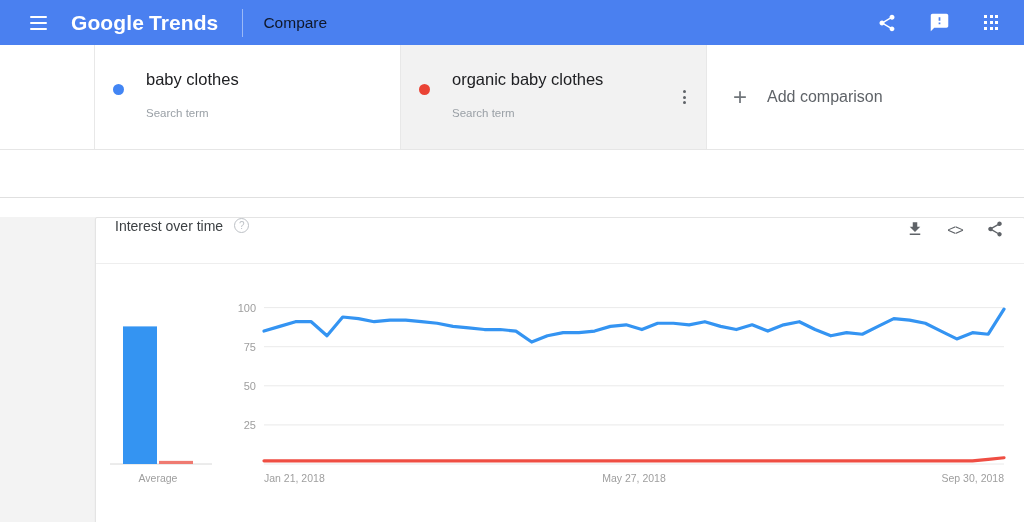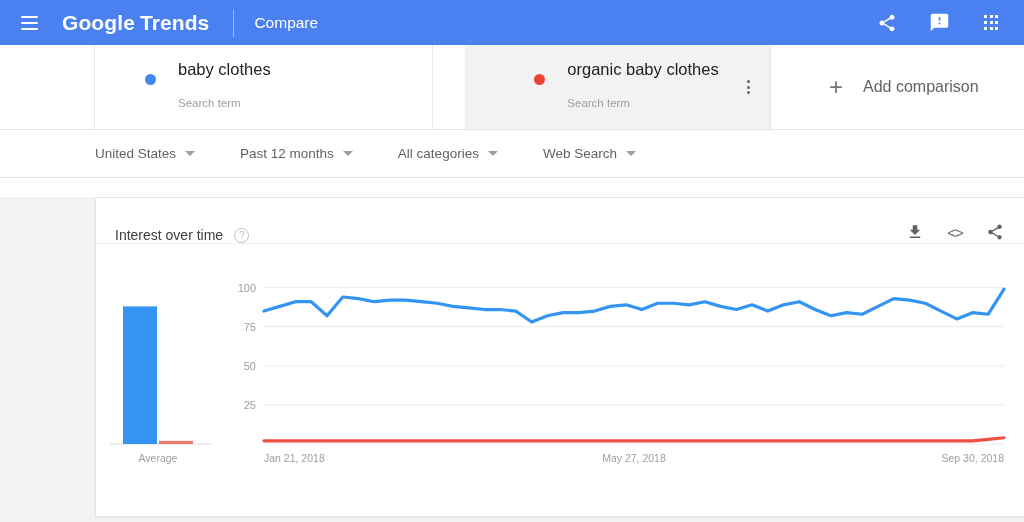--- a/index.html
+++ b/index.html
@@ -12,21 +12,21 @@
     -webkit-font-smoothing: antialiased;
   }
 
   
   .appbar {
     position: relative;
     height: 45px;
     background: #4a80f0;
     display: flex;
     align-items: center;
-    padding: 0 14px 0 12px;
+    padding: 0 14px 0 21px;
     color: #ffffff;
   }
   .menu-btn {
     width: 34px; height: 34px;
     display: flex; flex-direction: column;
     align-items: center; justify-content: center;
     gap: 4px;
     cursor: pointer;
   }
   .menu-btn span {
@@ -43,21 +43,21 @@
   .brand .g1 { font-weight: 700; }
   .brand .g2 { font-weight: 700; margin-left: 5px; }
   .appbar-divider {
     width: 1px; height: 28px;
     background: rgba(255,255,255,0.45);
     margin: 0 20px 0 24px;
   }
   .compare-label {
     font-size: 15.5px;
     font-weight: 400;
-    color: #ffffff;
+    color: #0f172a;
     white-space: nowrap;
   }
   .appbar-right {
     margin-left: auto;
     display: flex; align-items: center;
     gap: 26px;
     padding-right: 6px;
   }
   .appbar-right .iconbtn {
     width: 26px; height: 26px;
@@ -68,40 +68,39 @@
     display: grid;
     grid-template-columns: repeat(3, 3px);
     grid-template-rows: repeat(3, 3px);
     gap: 2.6px;
   }
   .grid-icon i { display: block; width: 3px; height: 3px; background: #fff; }
 
   
   .terms-row {
     display: flex;
-    height: 85px;
+    height: 105px;
     background: #ffffff;
     border-bottom: 1px solid #e6e6e6;
-    gap: 32px;
   }
   .terms-gutter {
     width: 95px; flex: 0 0 95px;
     border-right: 1px solid #e8e8e8;
   }
   .term-card {
     position: relative;
     flex: 0 0 306px;
     display: flex;
     align-items: center;
     padding-left: 18px;
     border-right: 1px solid #e8e8e8;
     background: #ffffff;
     cursor: pointer;
   }
-  .term-card.selected { background: #f2f2f2; justify-content: center; }
+  .term-card.selected { background: #f2f2f2; }
   .term-dot {
     width: 11px; height: 11px;
     border-radius: 50%;
     flex: 0 0 11px;
     margin-top: -16px;
   }
   .term-text { margin-left: 22px; margin-top: -4px; }
   .term-name {
     font-size: 16.5px;
     color: #202124;
@@ -192,21 +191,21 @@
     width: 930px;
     min-height: 320px;
     background: #ffffff;
     border: 1px solid #e4e4e4;
     border-radius: 2px;
     box-shadow: 0 1px 2px rgba(0,0,0,0.06);
   }
   .card-head {
     height: 46px;
     display: flex;
-    align-items: flex-end;
+    align-items: flex-start;
     padding: 0 18px 0 19px;
     border-bottom: 1px solid #eeeeee;
   }
   .card-title {
     font-size: 14px;
     color: #3c4043;
   }
   .help-icon {
     margin-left: 11px;
     width: 15px; height: 15px;
@@ -327,38 +326,20 @@
   </div>
 
   <div class="add-comparison">
     <span class="add-plus">+</span>
     <span class="add-text">Add comparison</span>
   </div>
 </div>
 
 <div class="filters-row">
   <div class="filters-gutter"></div>
-  <div class="filters">
-    <div class="filter">
-      <span class="filter-label">United States</span>
-      <span class="caret"></span>
-    </div>
-    <div class="filter">
-      <span class="filter-label">Past 12 months</span>
-      <span class="caret"></span>
-    </div>
-    <div class="filter">
-      <span class="filter-label">All categories</span>
-      <span class="caret"></span>
-    </div>
-    <div class="filter">
-      <span class="filter-label">Web Search</span>
-      <span class="caret"></span>
-    </div>
-  </div>
 </div>
 
 <div class="page-body">
   <div class="card">
 
     <div class="card-head">
       <span class="card-title">Interest over time</span>
       <span class="help-icon">?</span>
 
       <div class="card-actions">

